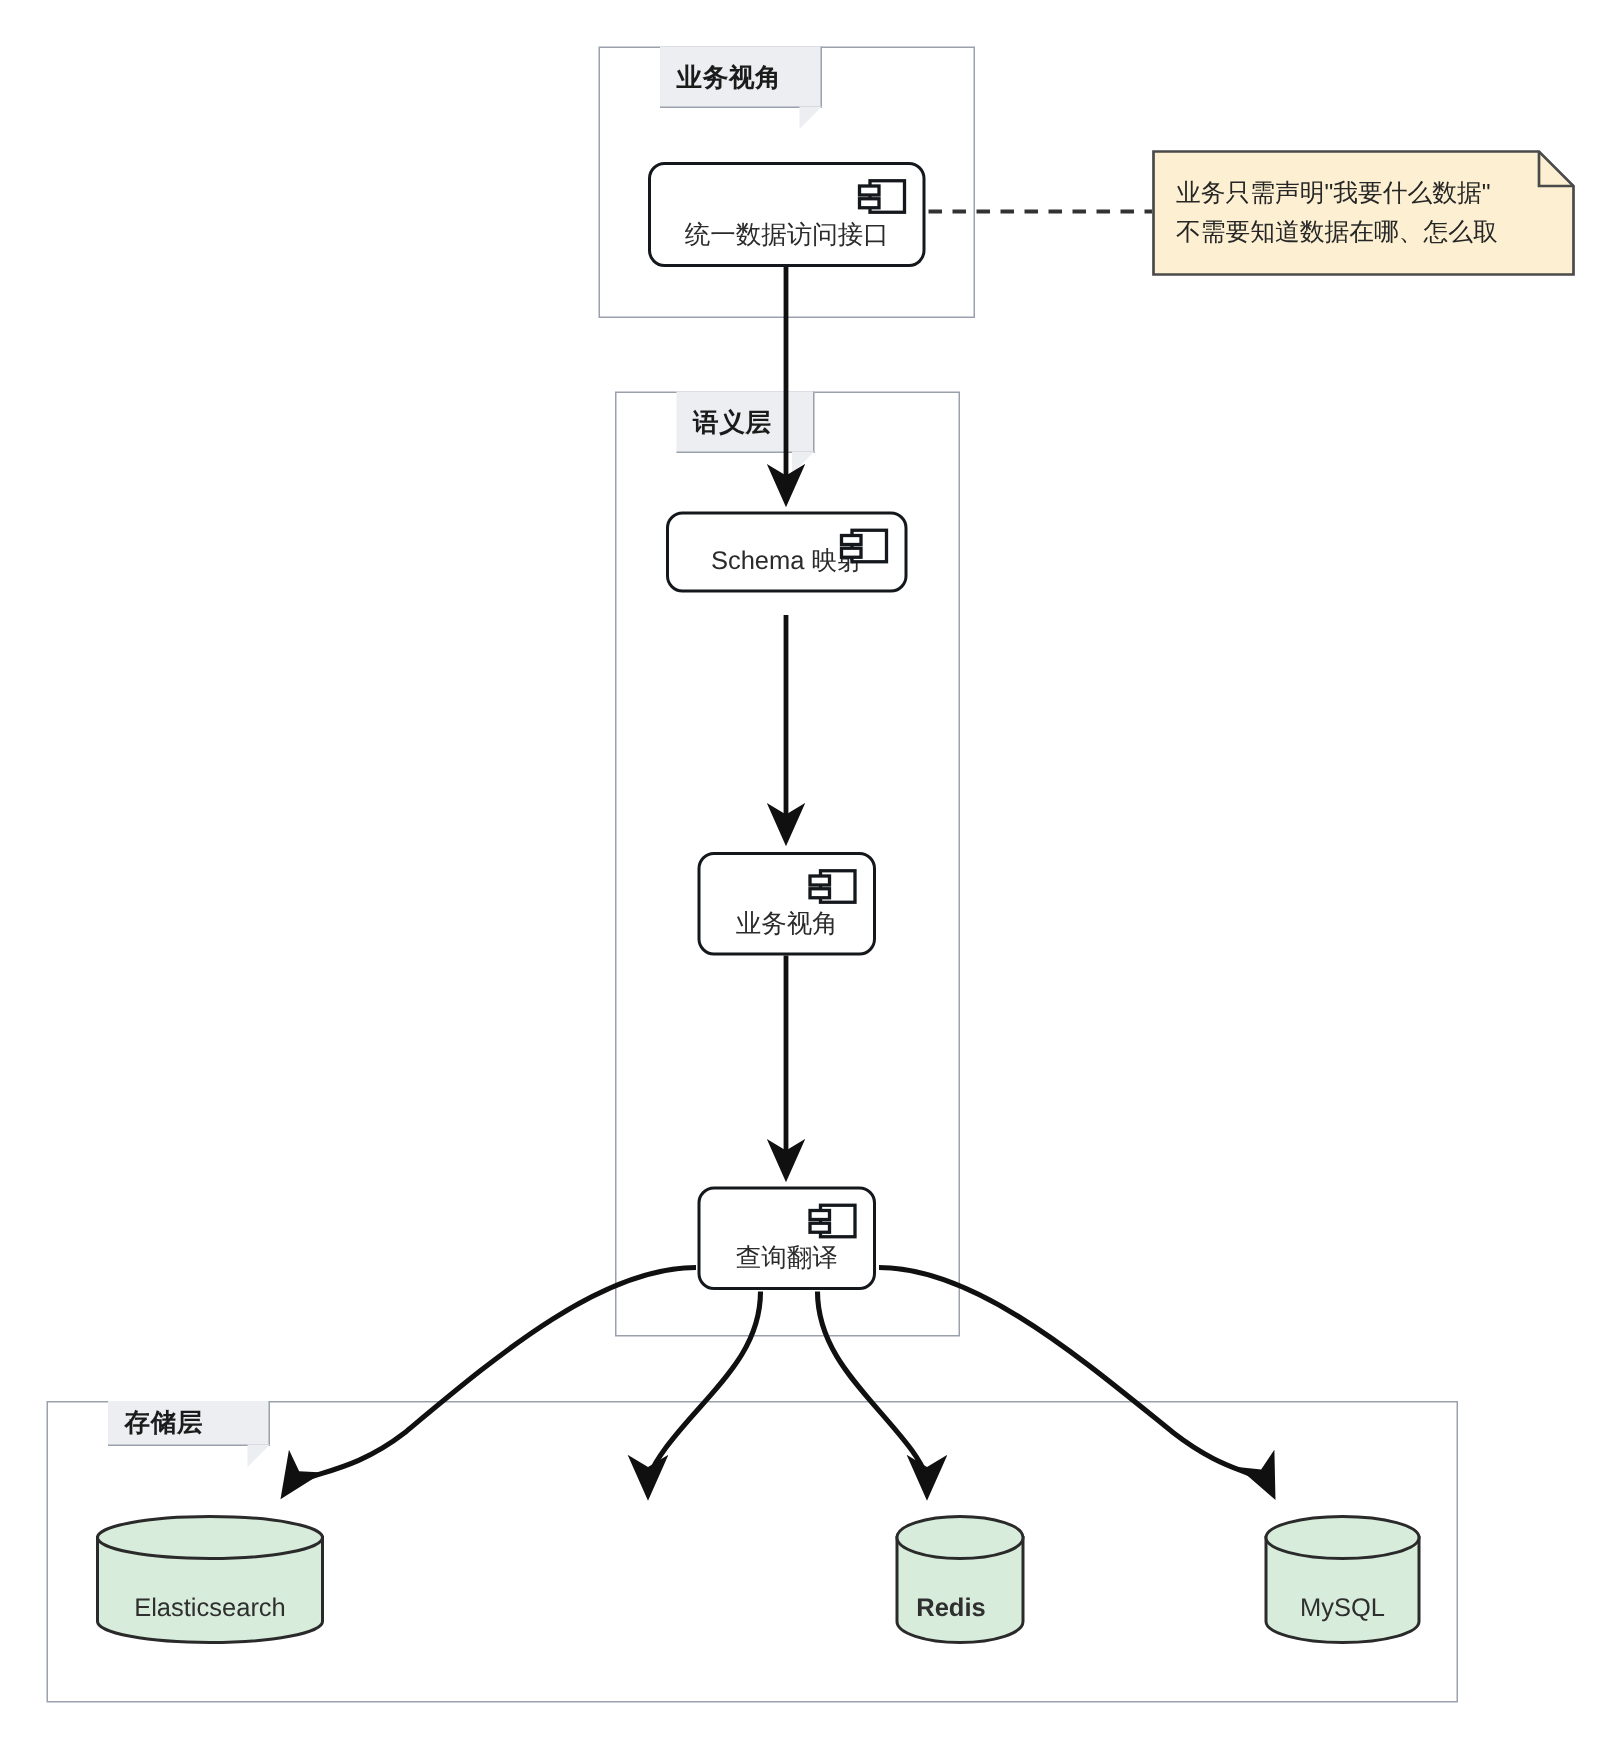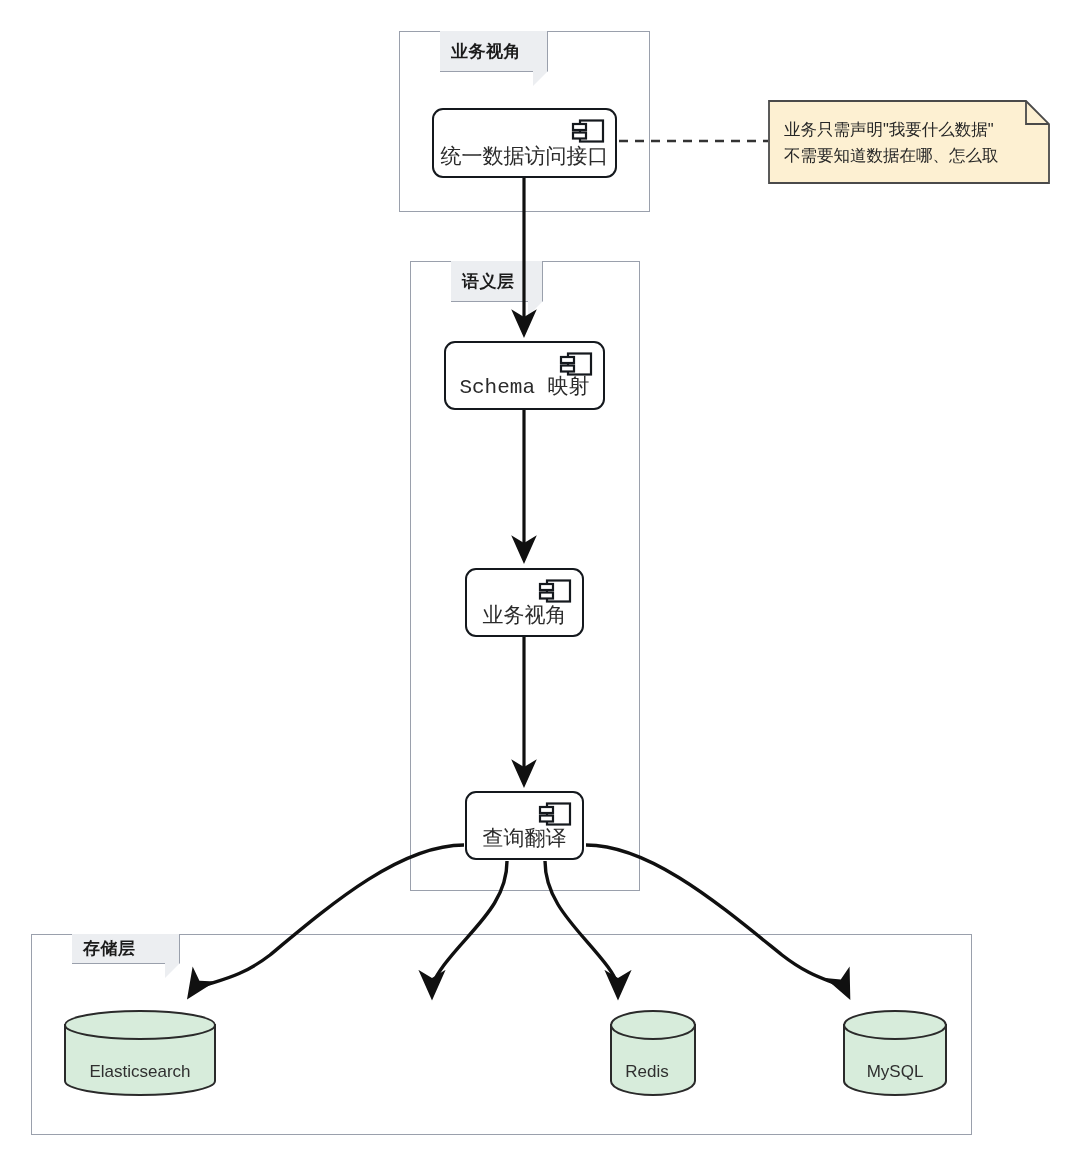--- a/index.html
+++ b/index.html
@@ -66,21 +66,21 @@
     box-sizing: border-box;
     background: #ffffff;
     border: 2.2px solid #14181d;
     border-radius: 11px;
     display: flex;
     align-items: flex-end;
     justify-content: center;
     padding-bottom: 9px;
   }
   .component .label {
-    font-size: 21px;
+    font-size: 17px;
     color: #2b2b2b;
     line-height: 1.1;
     white-space: nowrap;
   }
   .comp-icon {
     position: absolute;
     right: 10px;
     top: 8px;
     width: 34px;
     height: 26px;
@@ -174,21 +174,21 @@
 
   <div class="component" style="left:432px; top:108px; width:185px; height:70px;">
     <svg class="comp-icon" viewBox="0 0 34 26" xmlns="http://www.w3.org/2000/svg">
       <rect x="9" y="2.5" width="23" height="21" fill="#ffffff" stroke="#14181d" stroke-width="2.2"></rect>
       <rect x="2" y="6" width="13" height="6" fill="#ffffff" stroke="#14181d" stroke-width="2.2"></rect>
       <rect x="2" y="14.5" width="13" height="6" fill="#ffffff" stroke="#14181d" stroke-width="2.2"></rect>
     </svg>
     <span class="label">统一数据访问接口</span>
   </div>
 
-  <div class="component" style="left:444px; top:341px; width:161px; height:69px;font-family:Liberation Mono, monospace;">
+  <div class="component" style="left:444px; top:341px; width:161px; height:54px;">
     <svg class="comp-icon" viewBox="0 0 34 26" xmlns="http://www.w3.org/2000/svg">
       <rect x="9" y="2.5" width="23" height="21" fill="#ffffff" stroke="#14181d" stroke-width="2.2"></rect>
       <rect x="2" y="6" width="13" height="6" fill="#ffffff" stroke="#14181d" stroke-width="2.2"></rect>
       <rect x="2" y="14.5" width="13" height="6" fill="#ffffff" stroke="#14181d" stroke-width="2.2"></rect>
     </svg>
     <span class="label">Schema 映射</span>
   </div>
 
   <div class="component" style="left:465px; top:568px; width:119px; height:69px;">
     <svg class="comp-icon" viewBox="0 0 34 26" xmlns="http://www.w3.org/2000/svg">
@@ -210,21 +210,21 @@
 
   <div class="cylinder" style="left:64px; top:1010px; width:152px; height:86px;">
     <svg width="152" height="86" viewBox="0 0 152 86" xmlns="http://www.w3.org/2000/svg">
       <path d="M1,15 L1,71 A75,14 0 0 0 151,71 L151,15 Z" fill="#d7ecdb" stroke="#2a2a2a" stroke-width="2"></path>
       <ellipse cx="76" cy="15" rx="75" ry="14" fill="#d7ecdb" stroke="#2a2a2a" stroke-width="2"></ellipse>
     </svg>
     <span class="cyl-label">Elasticsearch</span>
   </div>
 
 
-  <div class="cylinder" style="left:610px; top:1010px; width:74px; height:86px;">
+  <div class="cylinder" style="left:597px; top:1010px; width:74px; height:86px;font-weight:bold;">
     <svg width="86" height="86" viewBox="0 0 86 86" xmlns="http://www.w3.org/2000/svg">
       <path d="M1,15 L1,71 A42,14 0 0 0 85,71 L85,15 Z" fill="#d7ecdb" stroke="#2a2a2a" stroke-width="2"></path>
       <ellipse cx="43" cy="15" rx="42" ry="14" fill="#d7ecdb" stroke="#2a2a2a" stroke-width="2"></ellipse>
     </svg>
     <span class="cyl-label">Redis</span>
   </div>
 
   <div class="cylinder" style="left:833px; top:1010px; width:104px; height:86px;margin-left:10px;">
     <svg width="104" height="86" viewBox="0 0 104 86" xmlns="http://www.w3.org/2000/svg">
       <path d="M1,15 L1,71 A51,14 0 0 0 103,71 L103,15 Z" fill="#d7ecdb" stroke="#2a2a2a" stroke-width="2"></path>

